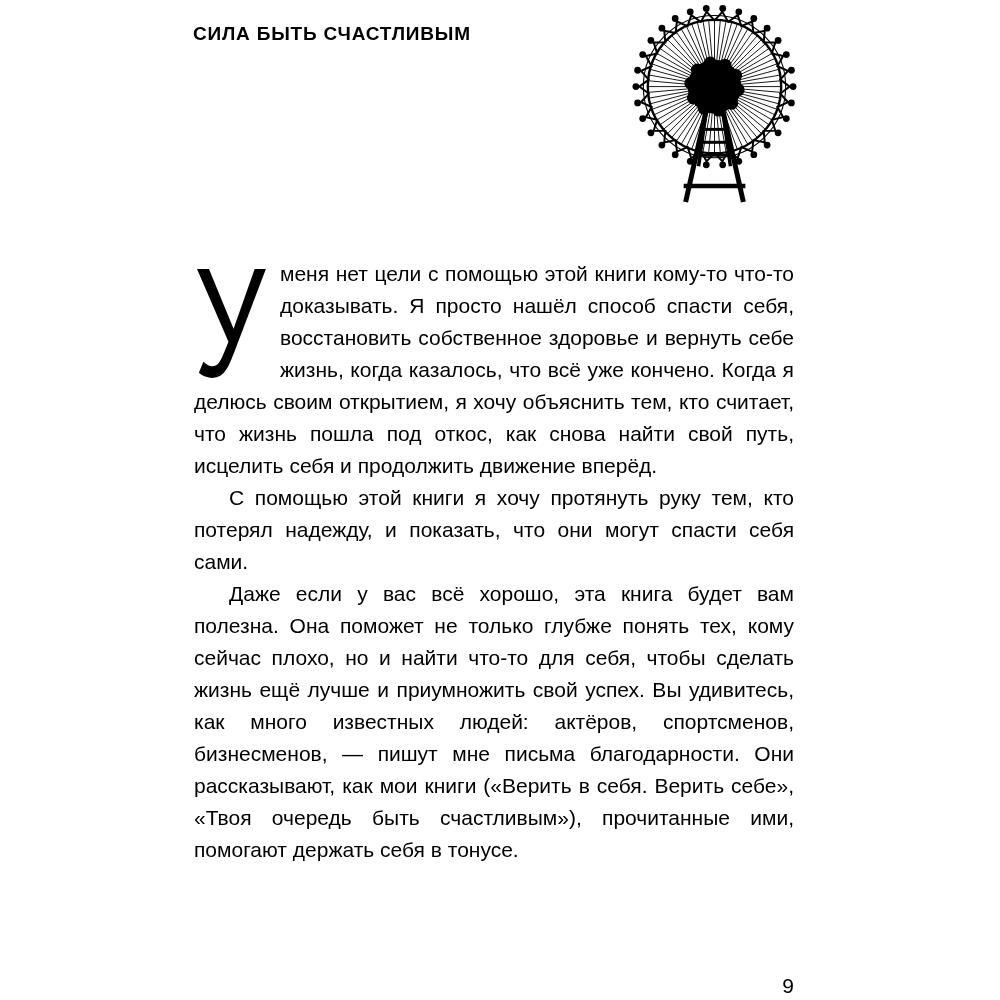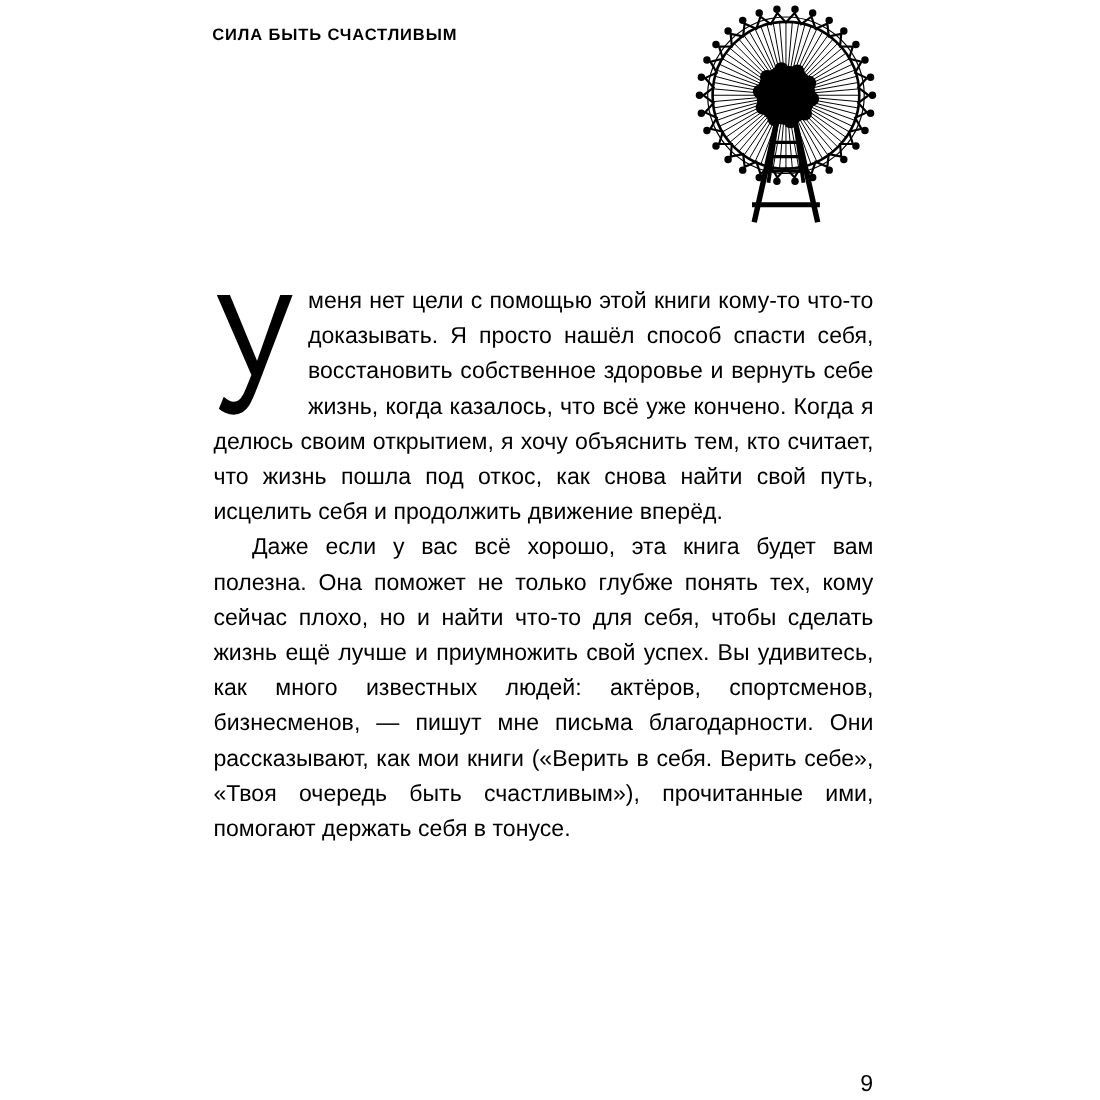--- a/index.html
+++ b/index.html
@@ -4,21 +4,21 @@
 <style>
   html,body{margin:0;padding:0;}
   body{
     width:1000px;height:1000px;background:#ffffff;color:#000;
     font-family:"Liberation Sans","DejaVu Sans",sans-serif;
   }
   .page{position:relative;width:1000px;height:1000px;background:#fff;overflow:hidden;}
 
   .chapter-title{
     position:absolute;left:193px;top:24px;margin:0;
-    font-size:15px;font-weight:700;letter-spacing:0.8px;line-height:1.1;
+    font-size:19px;font-weight:700;letter-spacing:0.8px;line-height:1.1;
     white-space:nowrap;
   }
 
   .illustration{position:absolute;left:621px;top:2px;width:187px;height:206px;}
   .illustration svg{display:block;width:100%;height:100%;}
 
   .body-text{
     position:absolute;left:194px;top:258px;width:600px;
     font-size:21px;line-height:32px;text-align:justify;
   }
@@ -168,18 +168,19 @@
         <line x1="80.5" y1="141" x2="106.5" y2="141" stroke="#000" stroke-width="3"></line>
         <line x1="78.5" y1="154" x2="108.5" y2="154" stroke="#000" stroke-width="3"></line>
         <line x1="90.5" y1="85" x2="64.5" y2="201" stroke="#000" stroke-width="5"></line>
         <line x1="96.5" y1="85" x2="122.5" y2="201" stroke="#000" stroke-width="5"></line>
         <line x1="62.5" y1="185" x2="124.5" y2="185" stroke="#000" stroke-width="4.5"></line>
       </svg>
   </div>
 
   <div class="body-text">
       <p class=""><span class="dropcap">У</span>меня нет цели с помощью этой книги кому-то что-то доказывать. Я просто нашёл способ спасти себя, восстановить собственное здоровье и вернуть себе жизнь, когда казалось, что всё уже кончено. Когда я делюсь своим открытием, я хочу объяснить тем, кто считает, что жизнь пошла под откос, как снова <b>найти свой путь</b>, <b>исцелить себя</b> и продолжить движение вперёд.</p>
+      <p class="indent">С помощью этой книги я хочу протянуть руку тем, кто потерял надежду, и показать, что они могут спасти себя сами.</p>
       <p class="indent">Даже если у вас всё хорошо, эта книга будет вам полезна. Она поможет не только глубже <b>понять тех, кому сейчас плохо,</b> но и найти что-то для себя, чтобы <b>сделать жизнь ещё лучше</b> и <b>приумножить свой успех</b>. Вы удивитесь, как много известных людей: актёров, спортсменов, бизнесменов, — пишут мне письма благодарности. Они рассказывают, как мои книги («Верить в себя. Верить себе», «Твоя очередь быть счастливым»), прочитанные ими, помогают держать себя в тонусе.</p>
     </div>
 
   <div class="page-number">9</div>
 
 </div>
 
 </body></html>

